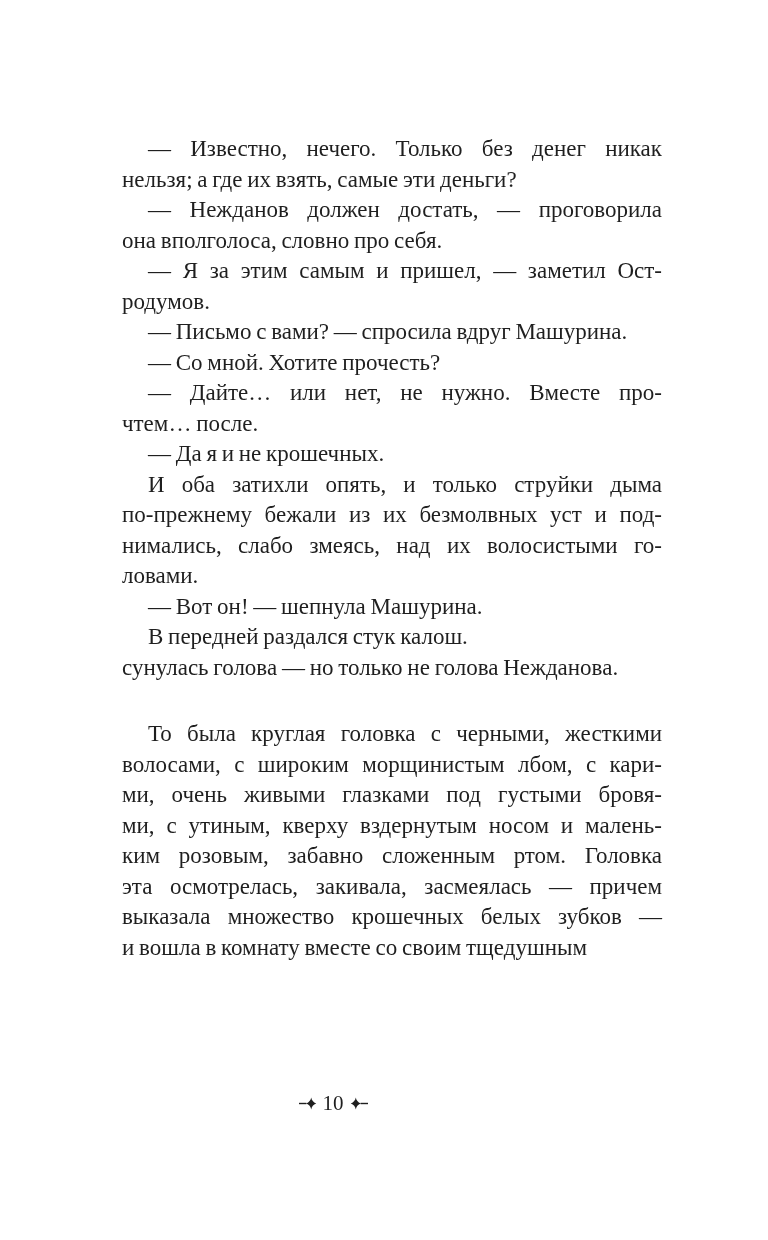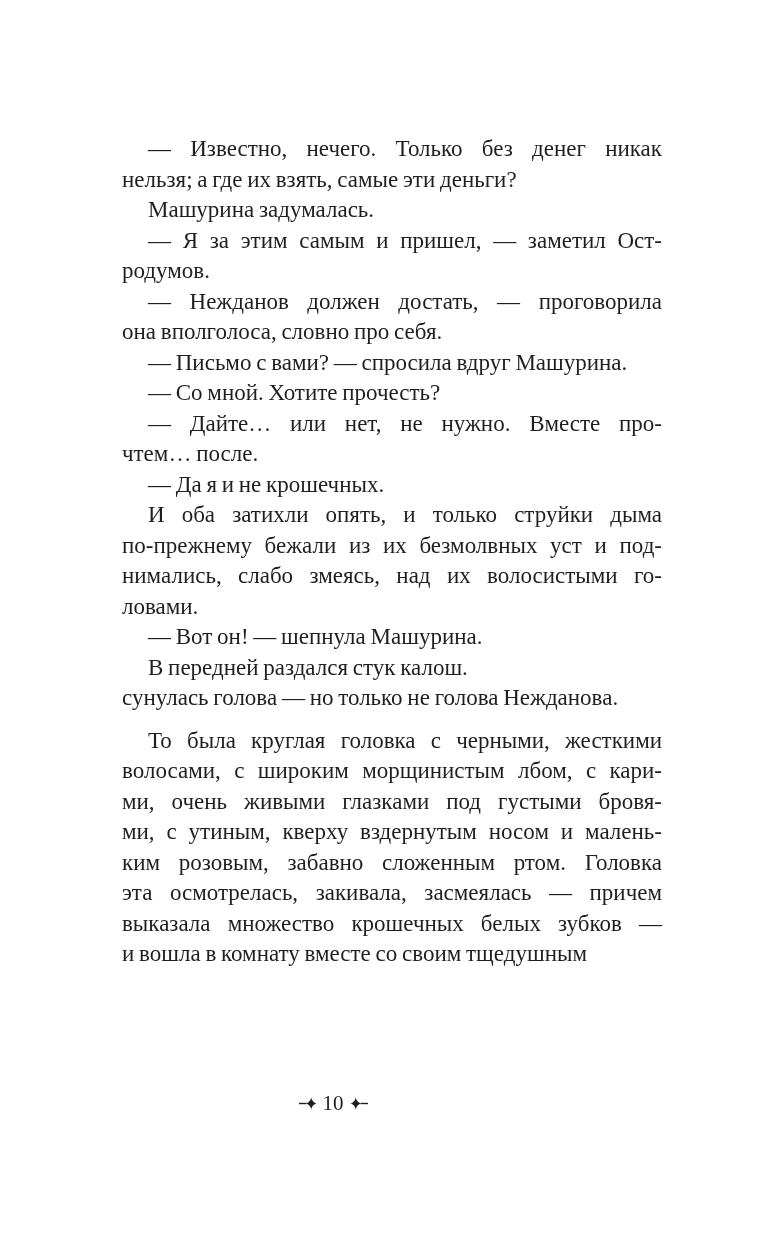--- a/index.html
+++ b/index.html
@@ -19,21 +19,21 @@
     position: absolute;
     left: 122px;
     top: 134px;
     width: 540px;
     font-size: 23px;
     line-height: 30.5px;
     word-spacing: -1px;
     letter-spacing: 0;
   }
   .para { margin: 0; }
-  .para.section-gap { margin-top: 12px; }
+  .para.section-gap { margin-top: 36px; }
   .line { text-align: left; }
   .line.first { text-indent: 26px; }
   .line.just {
     text-align: justify;
     text-align-last: justify;
   }
   .page-footer {
     position: absolute;
     left: 0;
     top: 1092px;
@@ -55,29 +55,26 @@
 </head>
 <body>
 
 <main>
   <div class="text-block">
       <div class="para">
         <div class="line first just">— Известно, нечего. Только без денег никак</div>
         <div class="line">нельзя; а где их взять, самые эти деньги?</div>
       </div>
       <div class="para">
-        <div class="line first">Машурина задумалась.</div>
+        <div class="line first just">— Нежданов должен достать, — проговорила</div>
+        <div class="line">она вполголоса, словно про себя.</div>
       </div>
       <div class="para">
         <div class="line first just">— Я за этим самым и пришел, — заметил Ост-</div>
         <div class="line">родумов.</div>
-      </div>
-      <div class="para">
-        <div class="line first just">— Нежданов должен достать, — проговорила</div>
-        <div class="line">она вполголоса, словно про себя.</div>
       </div>
       <div class="para">
         <div class="line first">— Письмо с вами? — спросила вдруг Машурина.</div>
       </div>
       <div class="para">
         <div class="line first">— Со мной. Хотите прочесть?</div>
       </div>
       <div class="para">
         <div class="line first just">— Дайте… или нет, не нужно. Вместе про-</div>
         <div class="line">чтем… после.</div>

